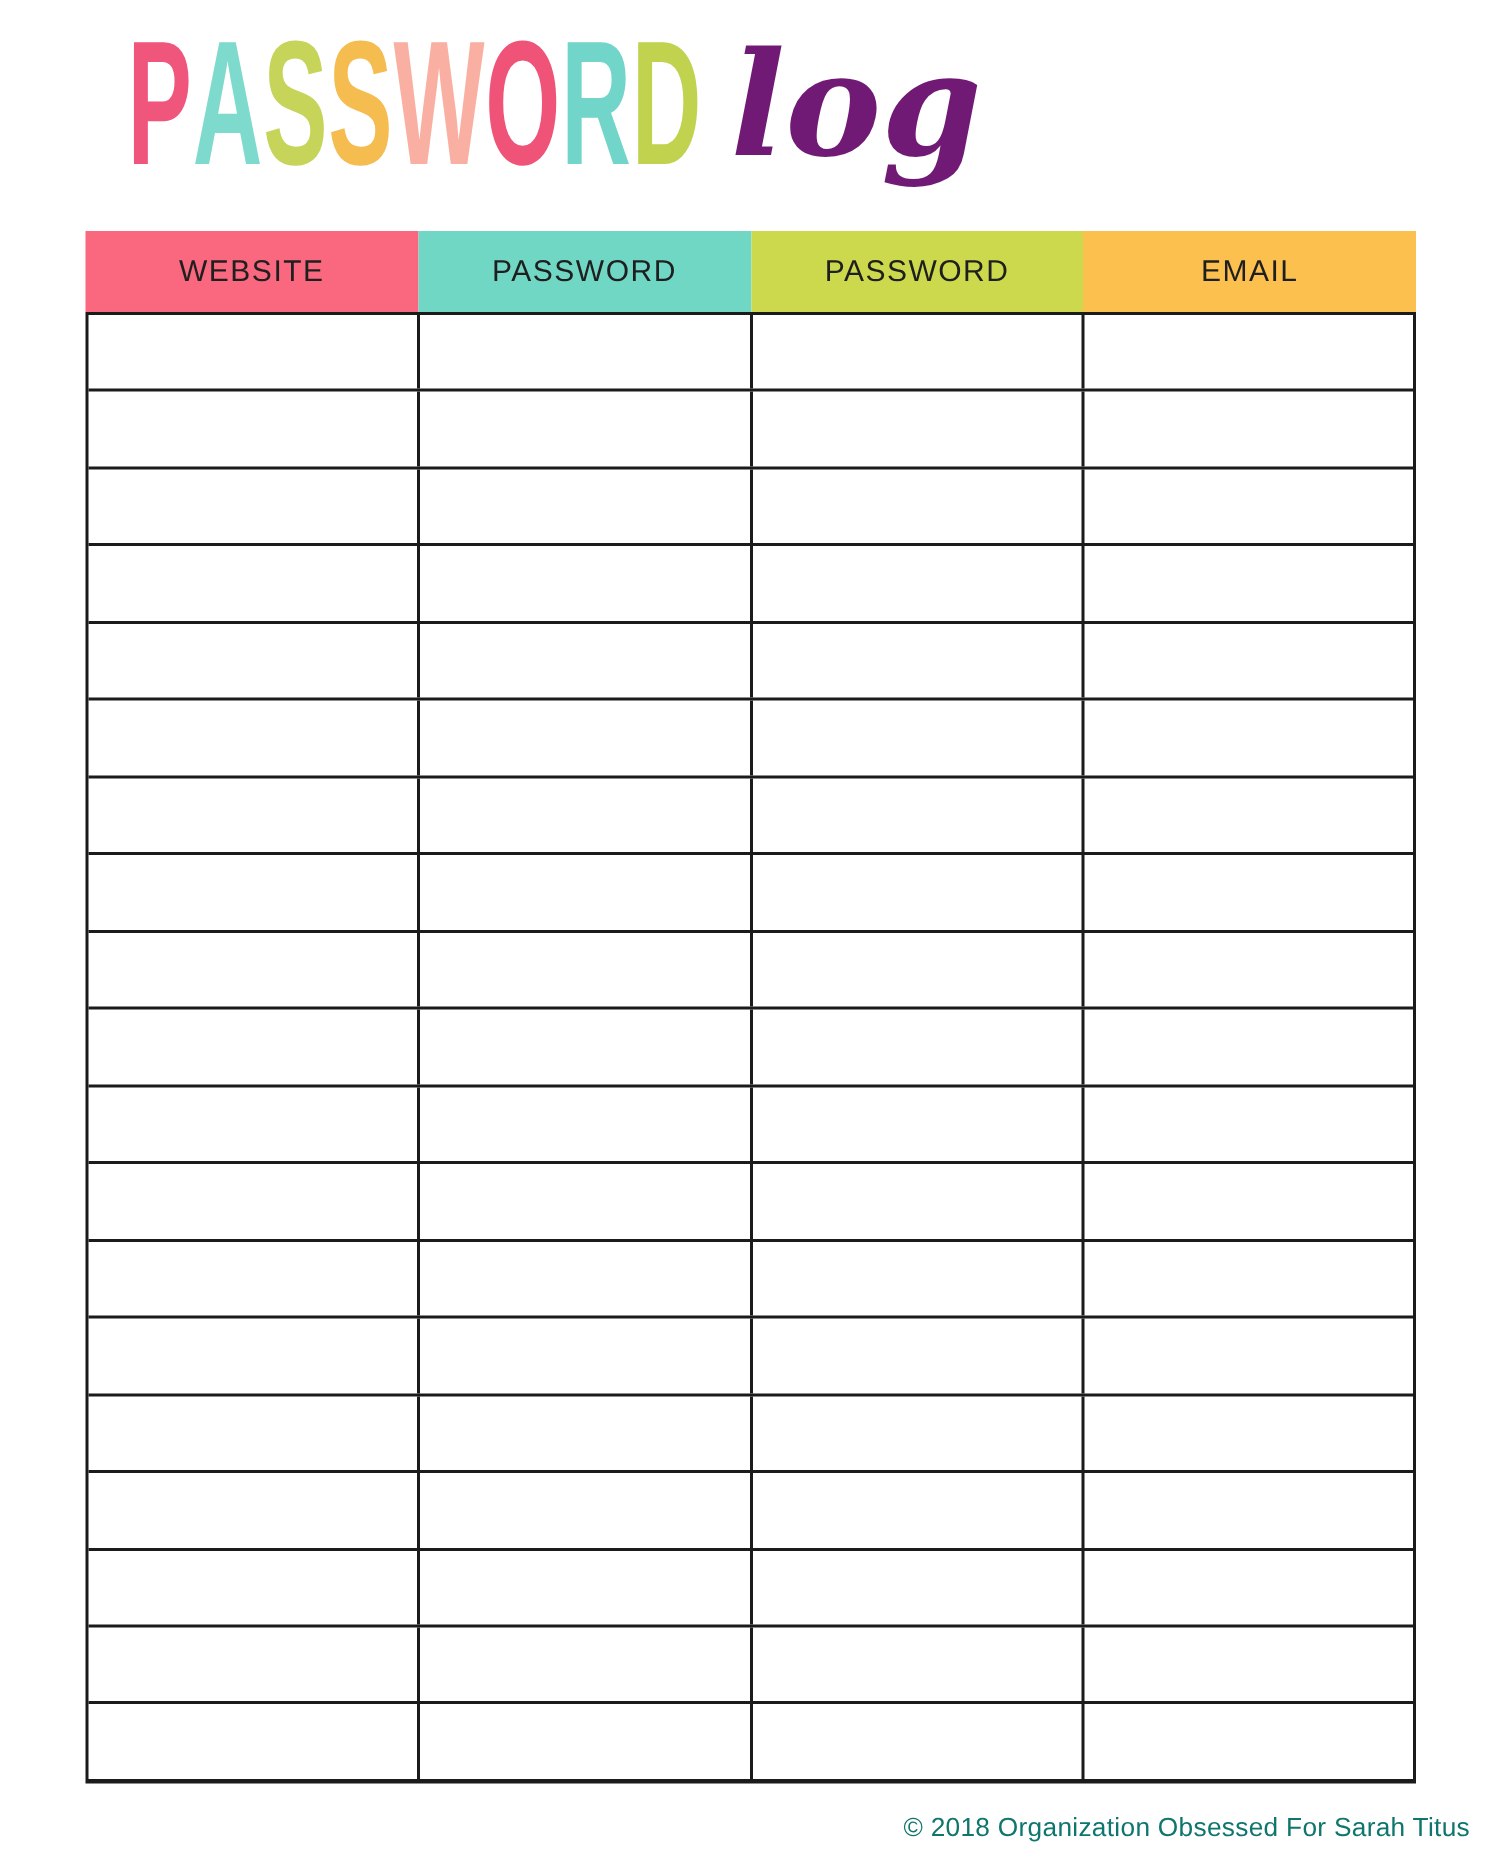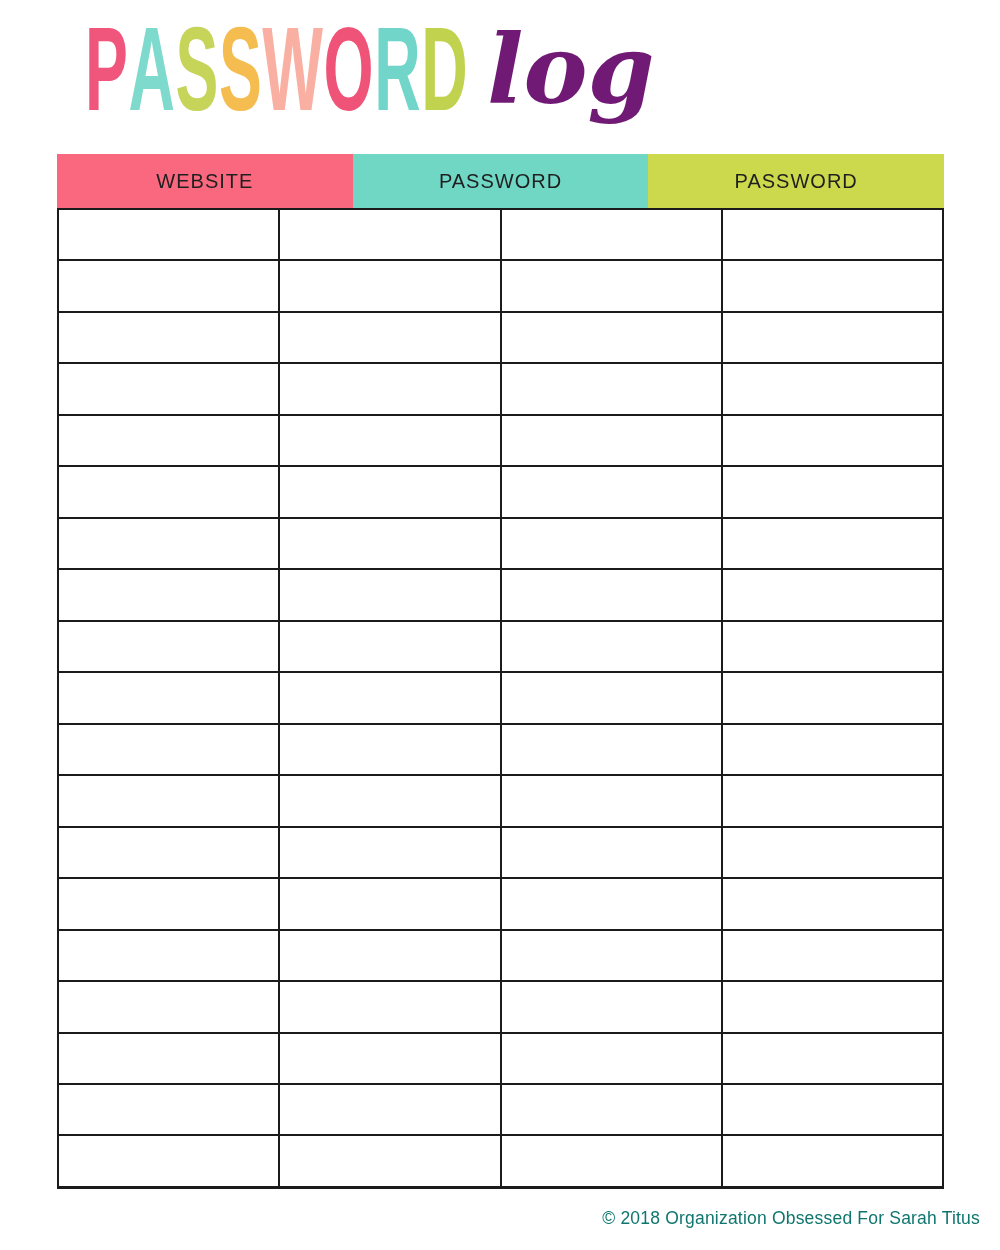--- a/index.html
+++ b/index.html
@@ -102,20 +102,21 @@
   <div class="page-title-area">
     <div class="title-word" id="title-word"><span class="letter" style="color: rgb(240, 85, 123);">P</span><span class="letter" style="color: rgb(126, 218, 204);">A</span><span class="letter" style="color: rgb(198, 212, 90);">S</span><span class="letter" style="color: rgb(245, 188, 80);">S</span><span class="letter" style="color: rgb(249, 176, 162);">W</span><span class="letter" style="color: rgb(239, 83, 120);">O</span><span class="letter" style="color: rgb(114, 213, 201);">R</span><span class="letter" style="color: rgb(192, 210, 78);">D</span></div>
     <div class="title-script" style="color: #701a75;">log</div>
   </div>
 
   <div>
     <div class="thead" id="thead">
         <div class="th" style="background: rgb(249, 104, 126); color: rgb(31, 31, 31);">WEBSITE</div>
         <div class="th" style="background: rgb(112, 215, 197); color: rgb(31, 31, 31);">PASSWORD</div>
         <div class="th" style="background: rgb(205, 217, 76); color: rgb(31, 31, 31);">PASSWORD</div>
+        <div class="th" style="background: rgb(252, 192, 79); color: rgb(31, 31, 31);">EMAIL</div>
       </div>
     <div class="tbody" id="tbody">
         <div class="tr">
           <div class="td"></div>
           <div class="td"></div>
           <div class="td"></div>
           <div class="td"></div>
         </div>
         <div class="tr">
           <div class="td"></div>

